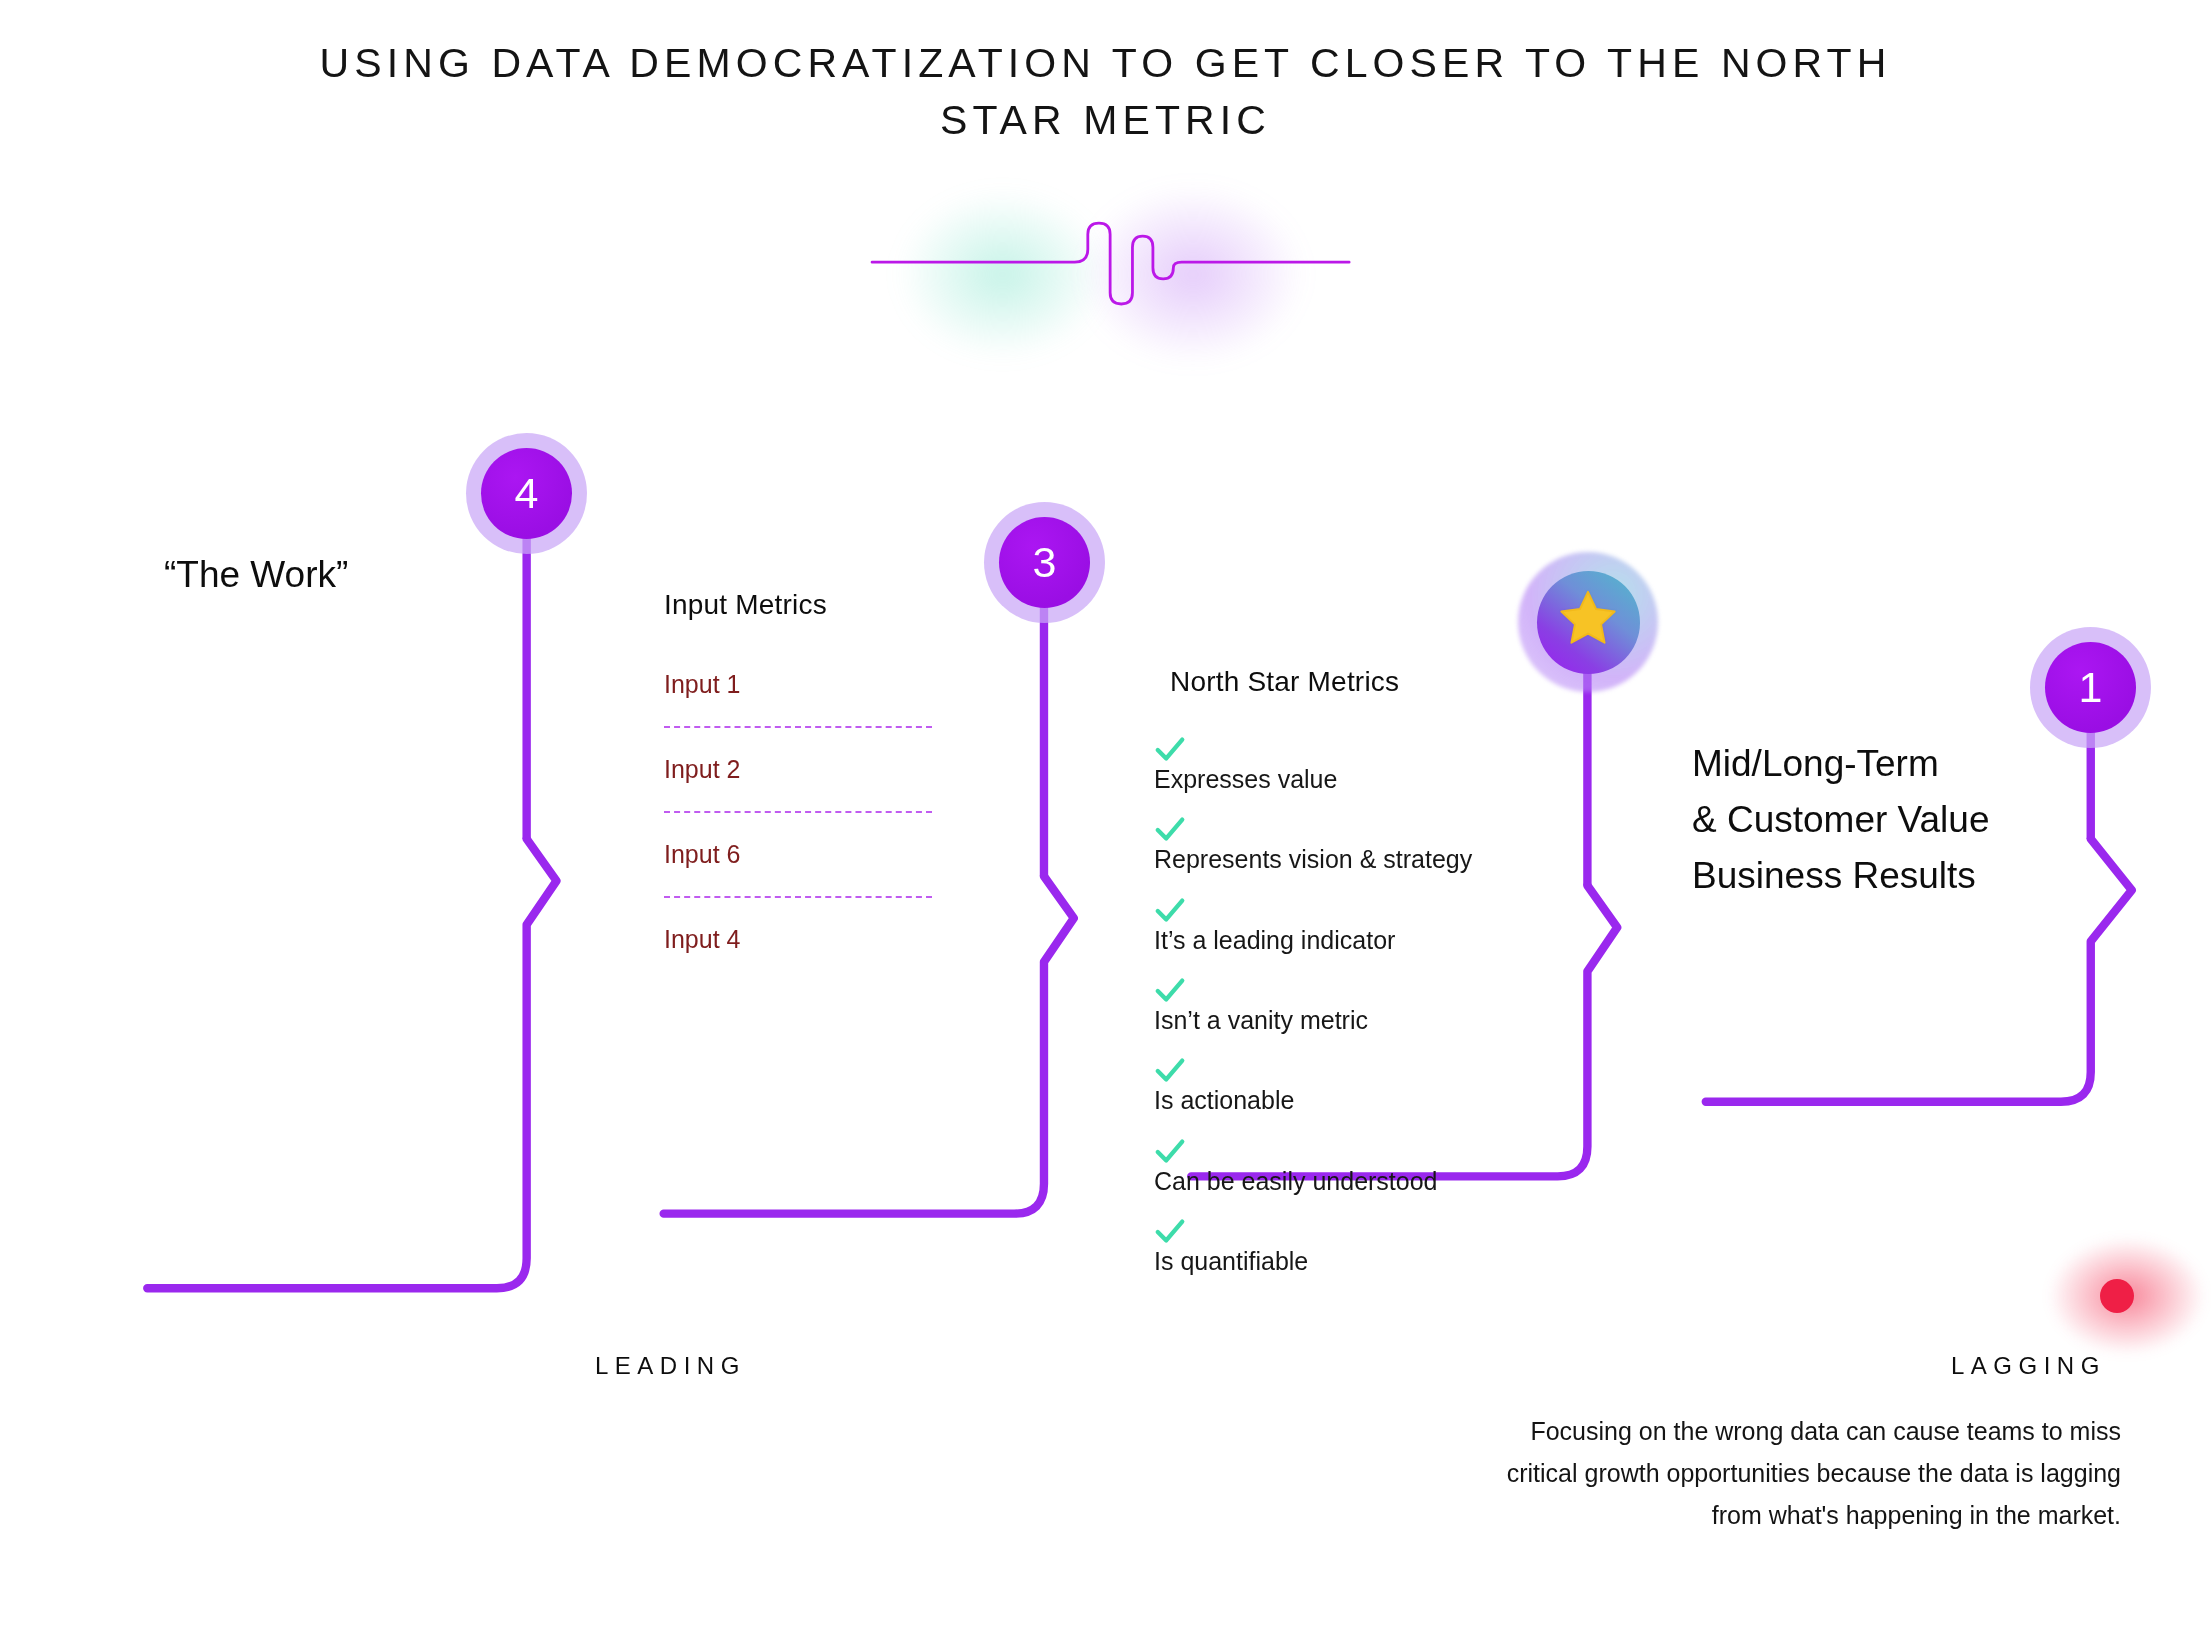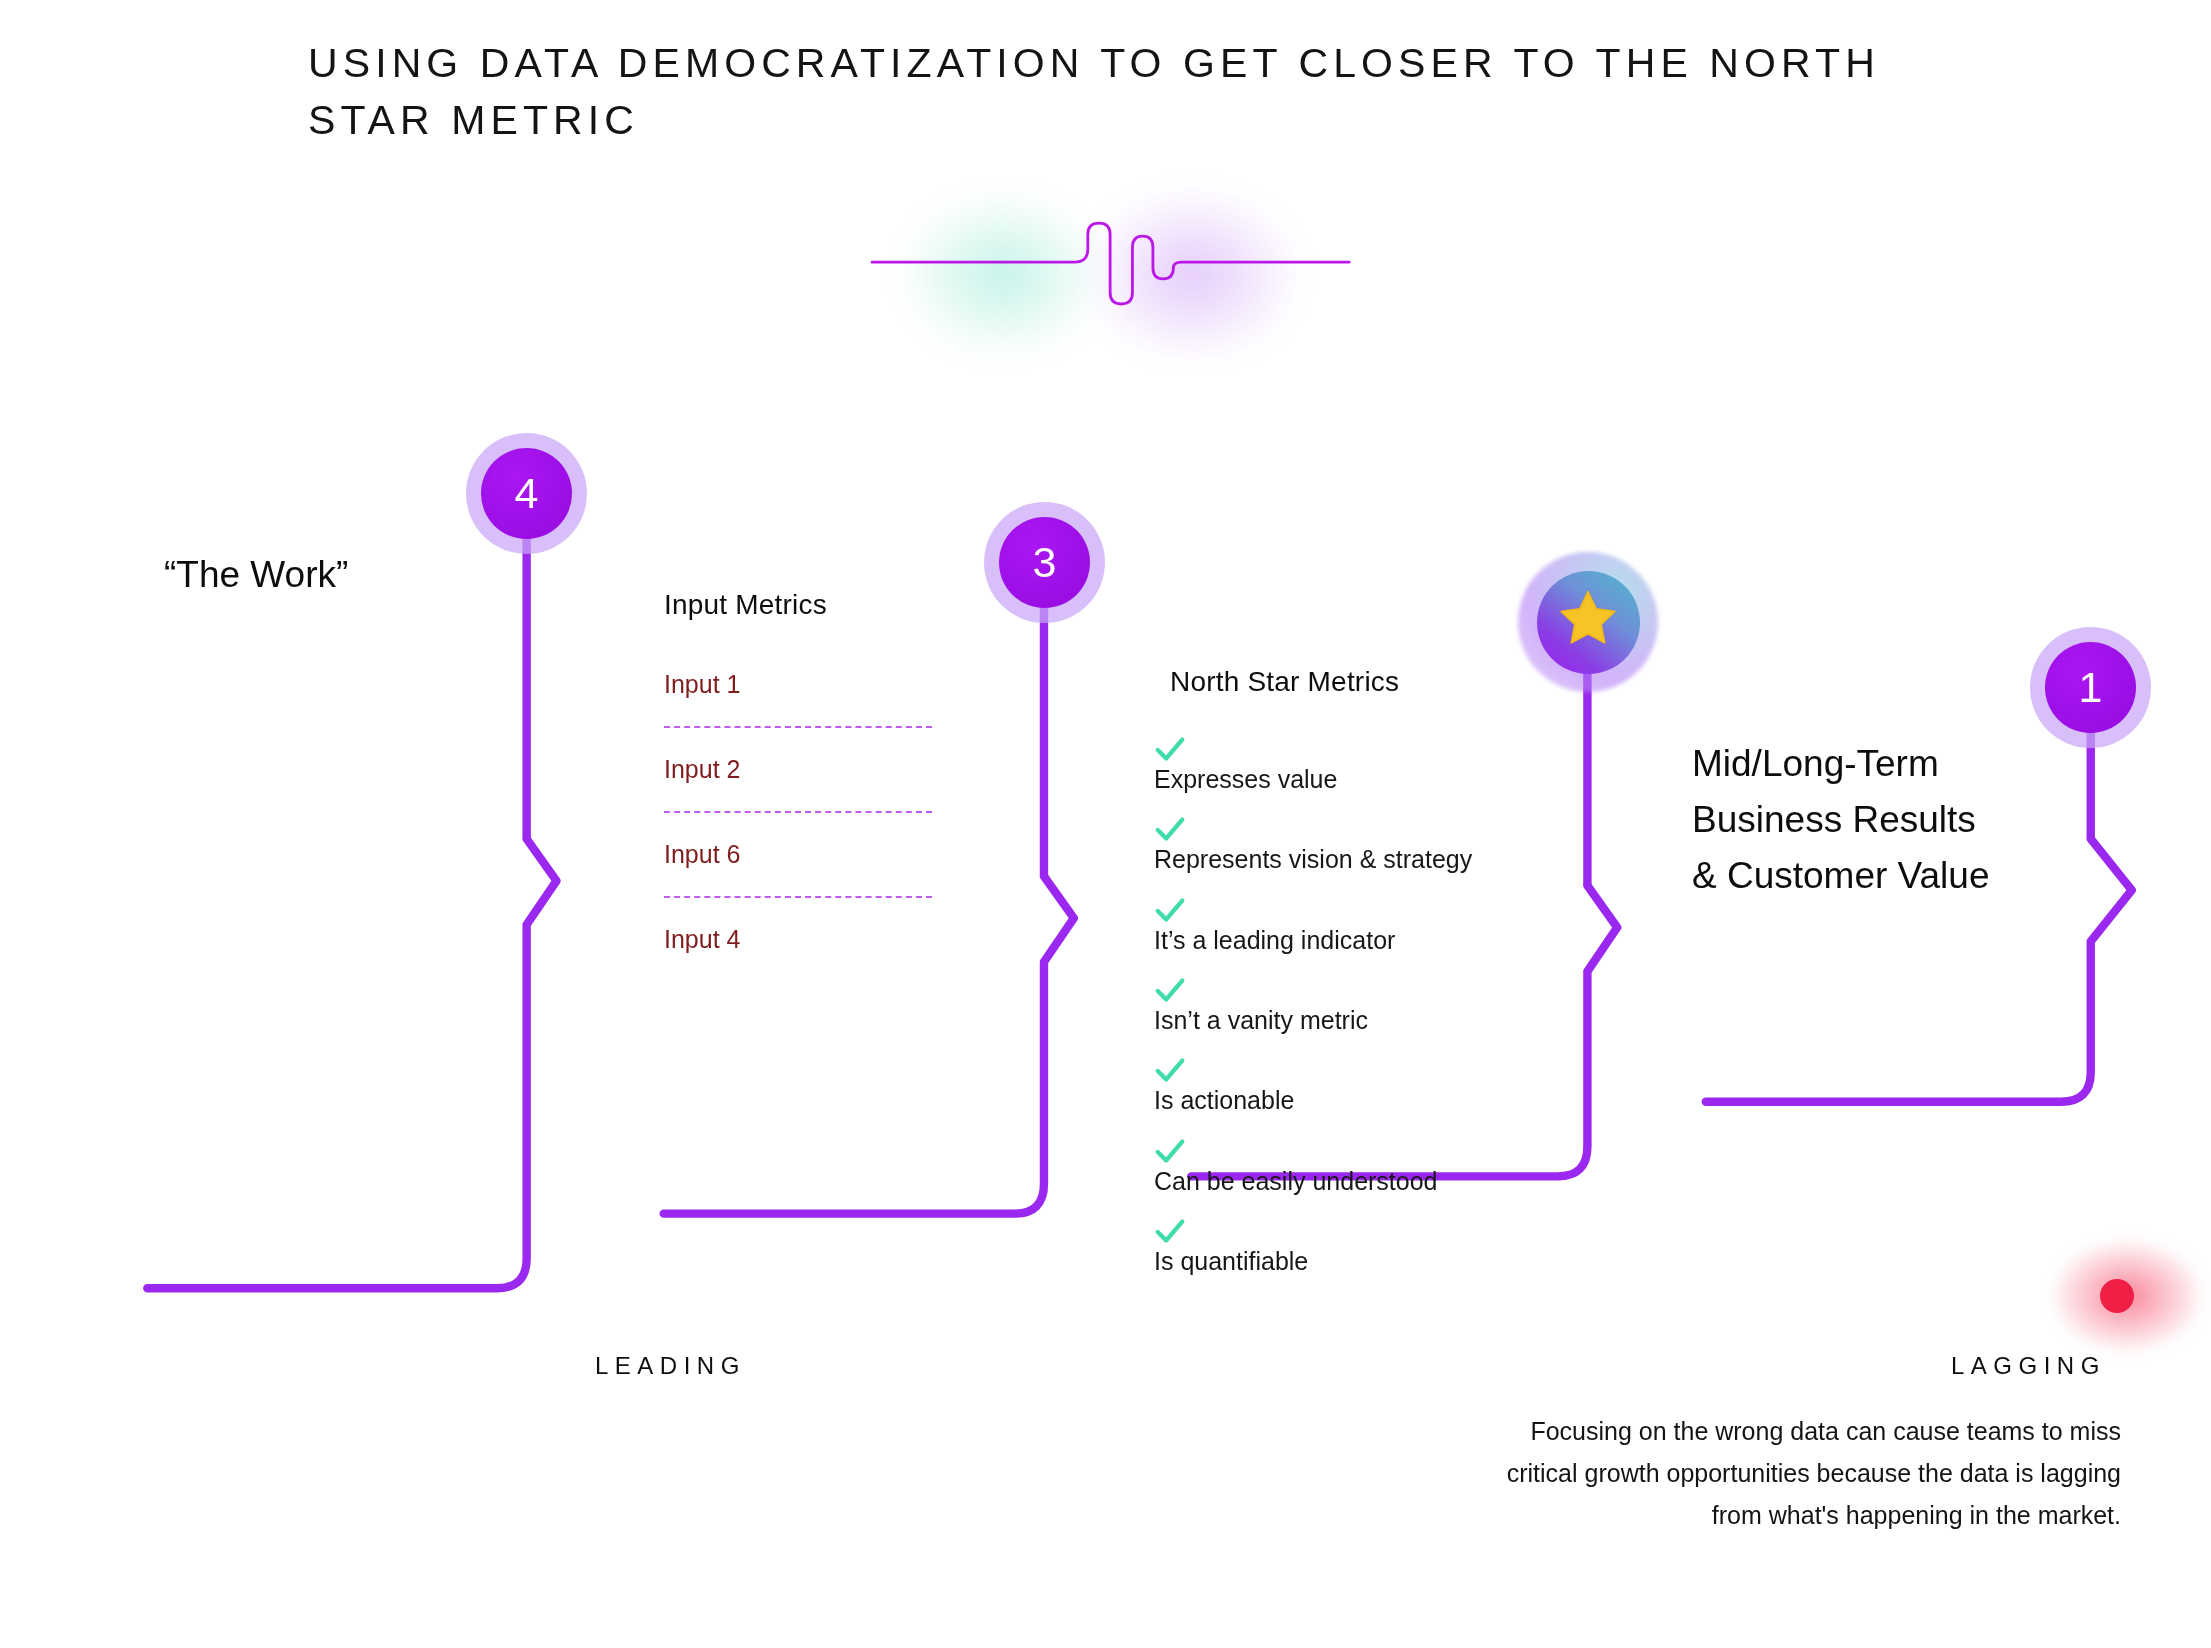--- a/index.html
+++ b/index.html
@@ -7,20 +7,21 @@
     width:2211px;height:1648px;position:relative;overflow:hidden;
     font-family:"Liberation Sans","DejaVu Sans",sans-serif;
     color:#111111;
     -webkit-font-smoothing:antialiased;
   }
   .stage{position:absolute;inset:0;}
 
   
   #title{
     position:absolute;left:0;right:0;top:35px;
+    text-align:center;
     font-size:41px;
     letter-spacing:5.1px;
     line-height:1.38;
     font-weight:400;
     color:#141414;
     padding:0 308px;
     white-space:pre-line;
   }
 
   
@@ -253,22 +254,22 @@
     <div class="ck">
       <span class="mark"><svg width="32" height="32" viewBox="0 0 34 34">
             <path d="M4 18 L13 27 L30 7" fill="none" stroke="#3ddcaa" stroke-width="4.6" stroke-linecap="round" stroke-linejoin="round"></path>
           </svg></span>
       <span class="txt">Is quantifiable</span>
     </div>
   </div>
 
   <div id="block-biz">
     <div class="line">Mid/Long-Term</div>
+    <div class="line">&amp; Customer Value</div>
     <div class="line">Business Results</div>
-    <div class="line">&amp; Customer Value</div>
   </div>
 
   <div id="reddot-glow"></div>
   <div id="reddot"></div>
 
   <div class="axislabel" id="lbl-leading">LEADING</div>
   <div class="axislabel" id="lbl-lagging">LAGGING</div>
 
   <div class="para" id="para-lagging">Focusing on the wrong data can cause teams to miss critical growth opportunities because the data is lagging from what's happening in the market.</div>
 

